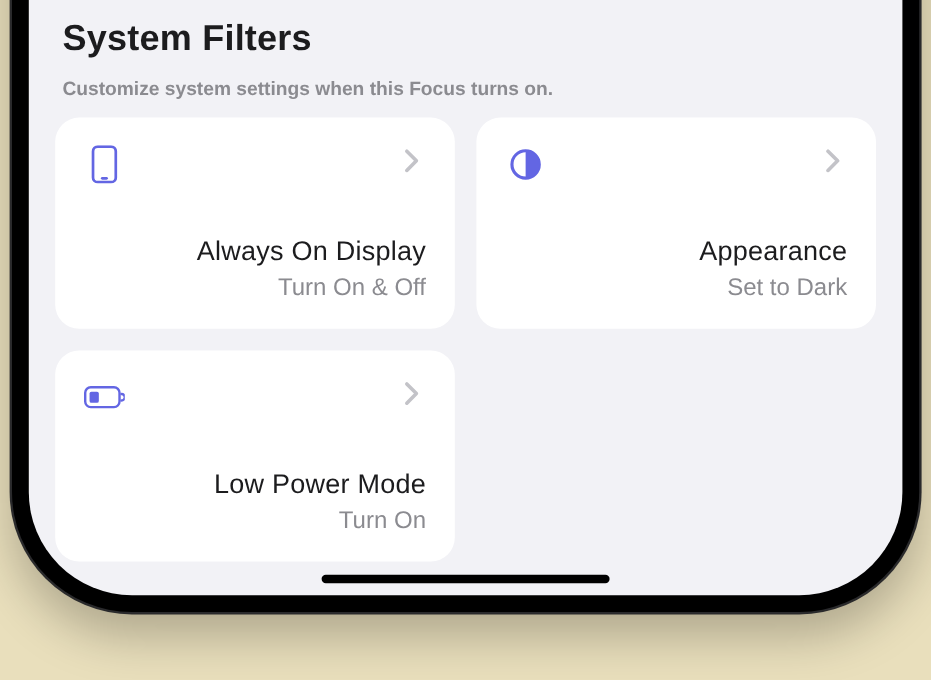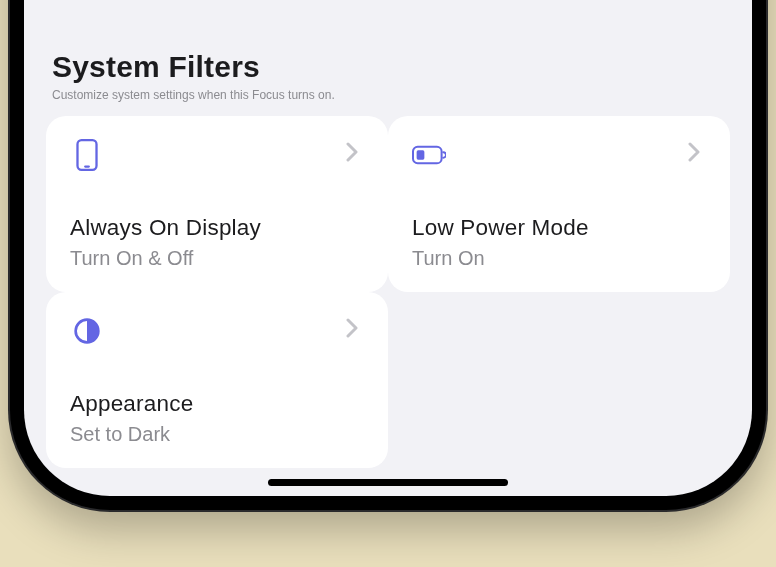--- a/index.html
+++ b/index.html
@@ -44,25 +44,27 @@
     display:flex;flex-direction:column;
     justify-content:flex-end;
     padding-bottom:28px;
   }
   .section-header{margin:0 6px 14px 6px;}
   .section-title{
     font-size:30px;font-weight:700;color:var(--text);
     letter-spacing:0.2px;
   }
   .section-sub{
-    font-size:12px;color:var(--muted);margin-top:4px;font-weight:400;
+    font-size:16px;color:var(--muted);margin-top:16px;font-weight:700;
   }
   .grid{
     display:grid;
     grid-template-columns:1fr 1fr;
+    gap:18px;
+    text-align:right;
   }
   .card{
     background:var(--card);
     border-radius:20px;
     padding:22px 24px 22px 24px;
     box-sizing:border-box;
     min-height:176px;
     display:flex;flex-direction:column;justify-content:space-between;
     position:relative;
     cursor:pointer;
@@ -121,58 +123,58 @@
           </div>
           <div>
             <div class="card-title">Always On Display</div>
             <div class="card-sub">Turn On &amp; Off</div>
           </div>
         </div>
 
         <div class="card">
           <div class="card-top">
             <span class="icon-wrap">
+              <svg viewBox="0 0 32 32" width="28" height="28">
+                <circle cx="16" cy="16" r="13" fill="none" stroke="currentColor" stroke-width="3"></circle>
+                <path d="M16 3 A13 13 0 0 1 16 29 Z" fill="currentColor"></path>
+              </svg>
+            </span>
+            <span class="chev">
+              <svg viewBox="0 0 12 20" width="12" height="20" fill="none" stroke="currentColor" stroke-width="3" stroke-linecap="round" stroke-linejoin="round">
+                <polyline points="2,2 10,10 2,18"></polyline>
+              </svg>
+            </span>
+          </div>
+          <div>
+            <div class="card-title">Appearance</div>
+            <div class="card-sub">Set to Dark</div>
+          </div>
+        </div>
+
+        <div class="card">
+          <div class="card-top">
+            <span class="icon-wrap">
               <svg viewBox="0 0 44 24" width="40" height="22" fill="none" stroke="currentColor" stroke-width="2.6" stroke-linejoin="round">
                 <rect x="1.3" y="1.3" width="37" height="21.4" rx="6"></rect>
                 <rect x="6" y="6" width="10" height="12" rx="2" fill="currentColor" stroke="none"></rect>
                 <path d="M40.5 8.5 a3.5 3.5 0 0 1 0 7" stroke-linecap="round"></path>
               </svg>
             </span>
             <span class="chev">
               <svg viewBox="0 0 12 20" width="12" height="20" fill="none" stroke="currentColor" stroke-width="3" stroke-linecap="round" stroke-linejoin="round">
                 <polyline points="2,2 10,10 2,18"></polyline>
               </svg>
             </span>
           </div>
           <div>
             <div class="card-title">Low Power Mode</div>
             <div class="card-sub">Turn On</div>
           </div>
         </div>
 
-        <div class="card">
-          <div class="card-top">
-            <span class="icon-wrap">
-              <svg viewBox="0 0 32 32" width="28" height="28">
-                <circle cx="16" cy="16" r="13" fill="none" stroke="currentColor" stroke-width="3"></circle>
-                <path d="M16 3 A13 13 0 0 1 16 29 Z" fill="currentColor"></path>
-              </svg>
-            </span>
-            <span class="chev">
-              <svg viewBox="0 0 12 20" width="12" height="20" fill="none" stroke="currentColor" stroke-width="3" stroke-linecap="round" stroke-linejoin="round">
-                <polyline points="2,2 10,10 2,18"></polyline>
-              </svg>
-            </span>
-          </div>
-          <div>
-            <div class="card-title">Appearance</div>
-            <div class="card-sub">Set to Dark</div>
-          </div>
-        </div>
-
         <div class="card phantom"></div>
 
       </div>
     </div>
 
     <div class="home-indicator"></div>
   </div>
 </div>
 
 </body></html>

